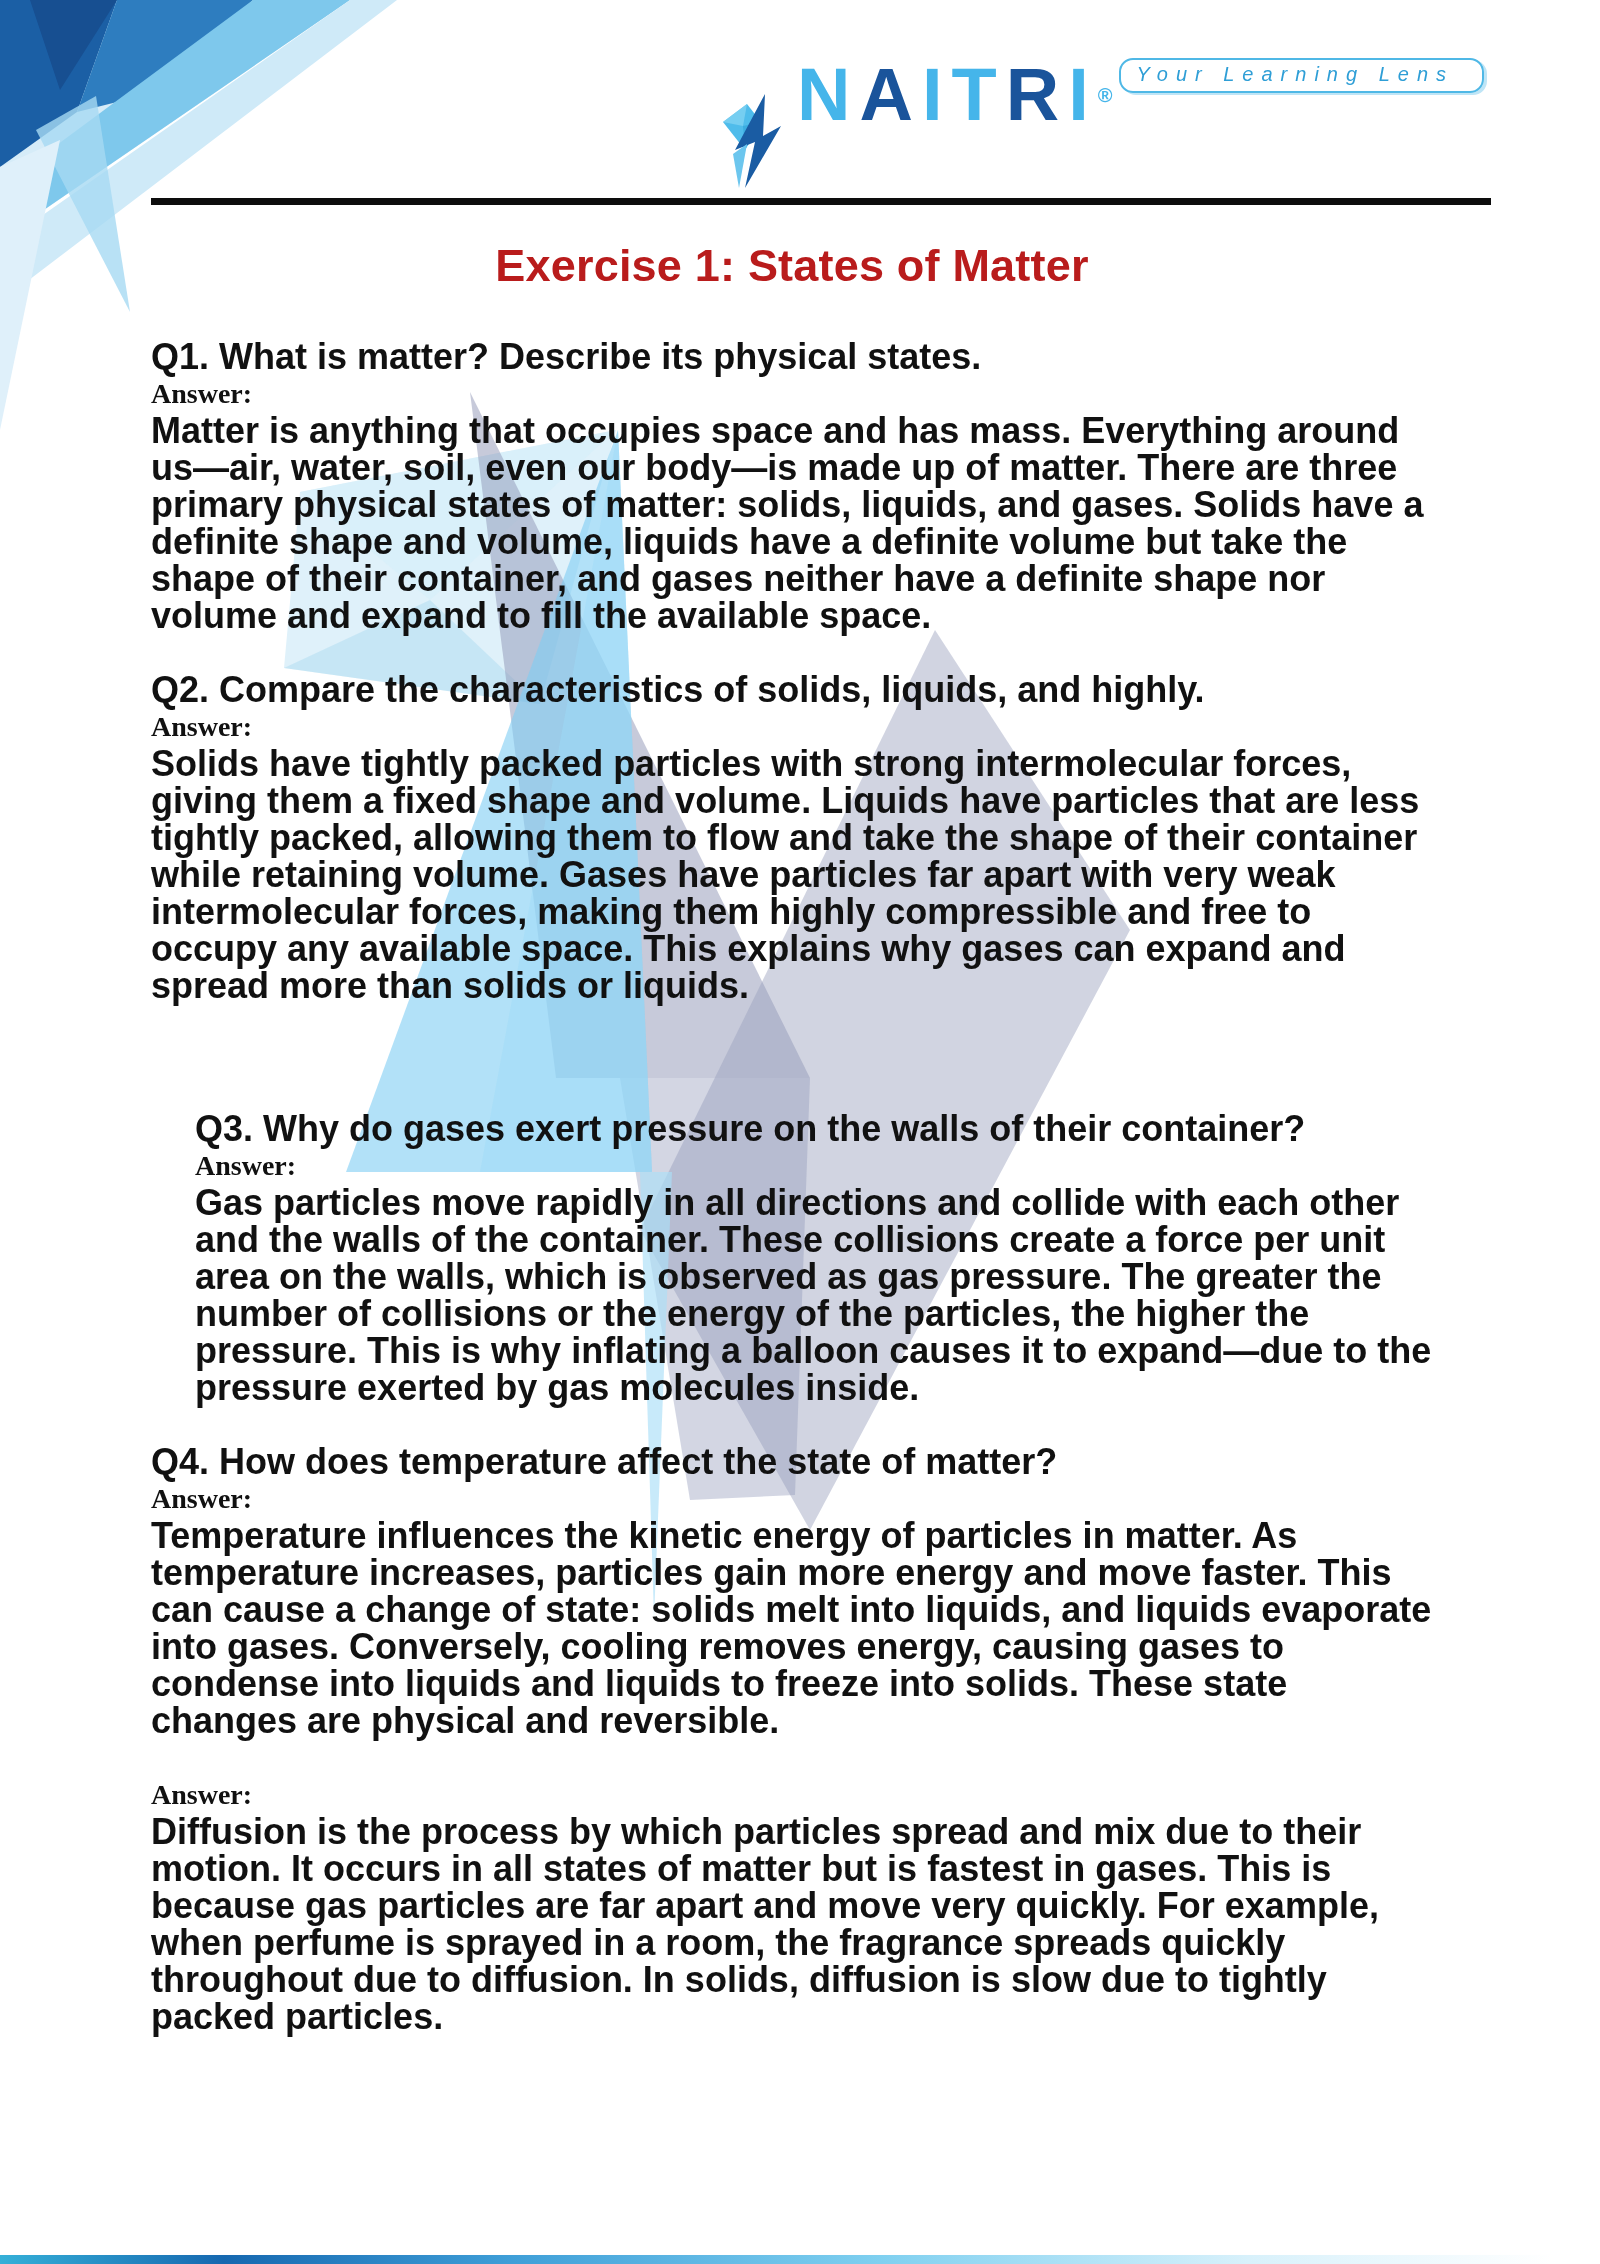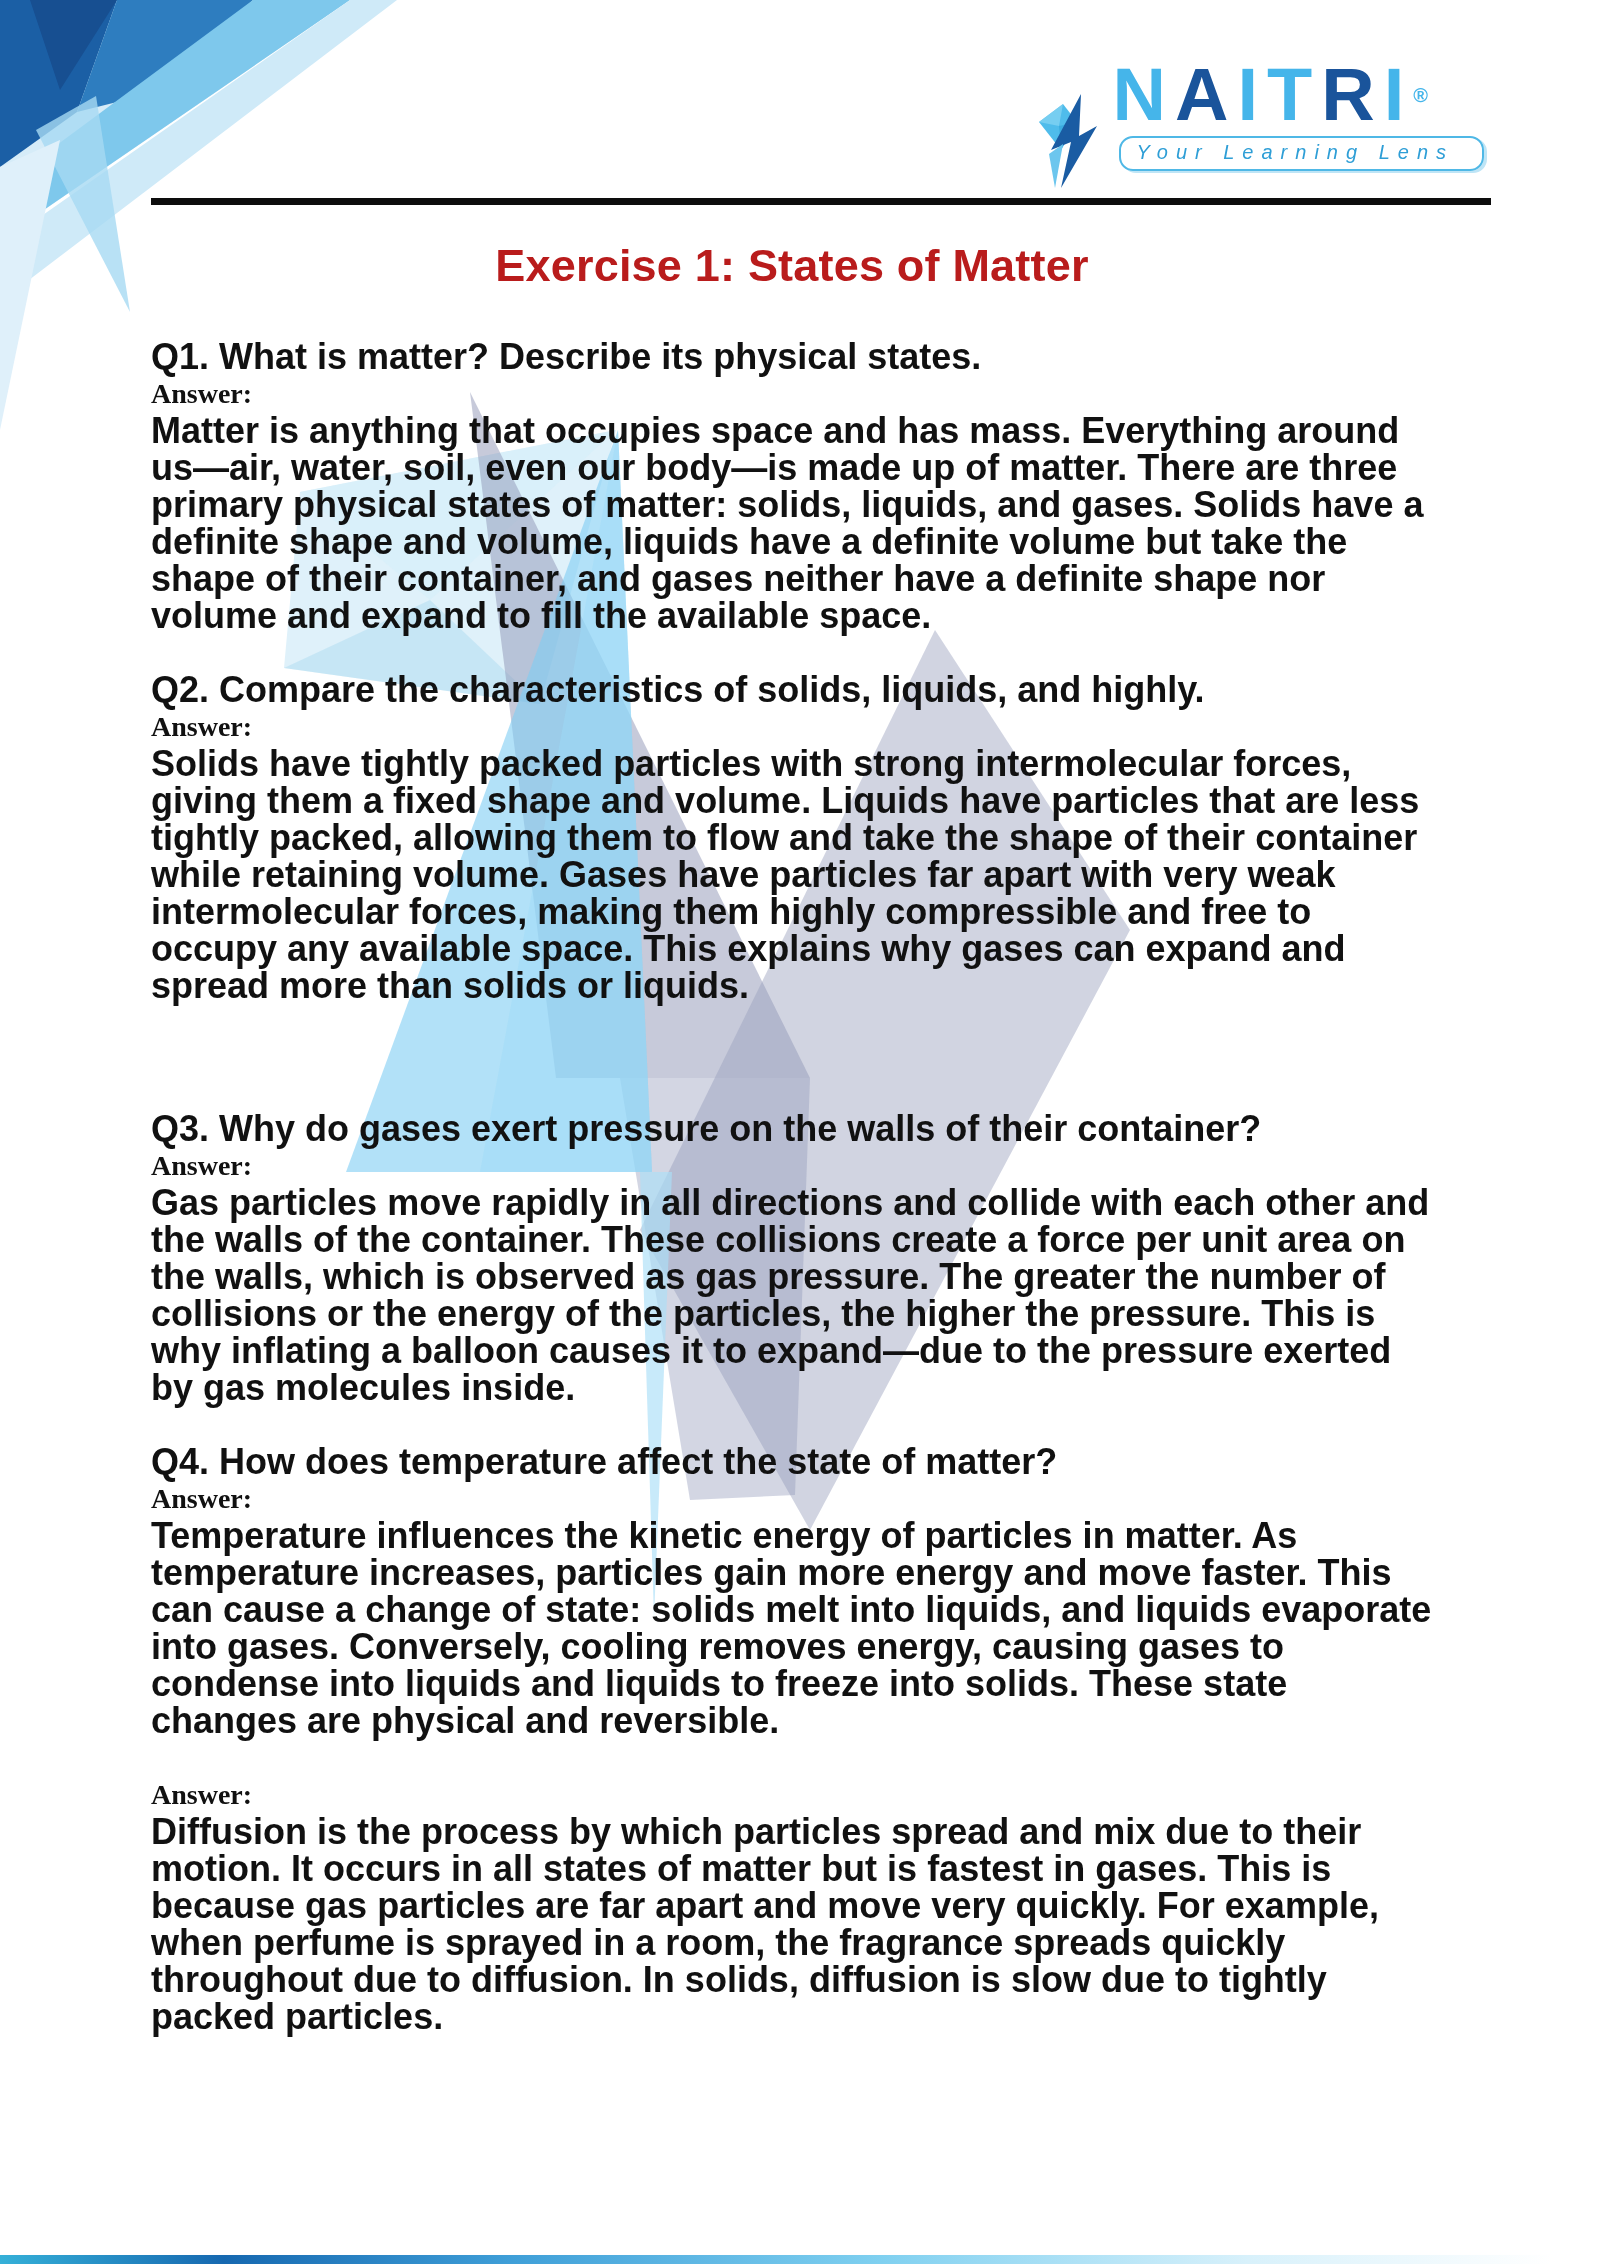--- a/index.html
+++ b/index.html
@@ -13,21 +13,21 @@
   }
   
   .corner-svg{position:absolute;left:0;top:0;z-index:0;}
   .watermark-svg{position:absolute;left:0;top:0;z-index:0;}
   
   .logo{
     position:absolute;top:56px;right:116px;z-index:2;
     display:flex;align-items:flex-start;
   }
   .logo-icon{margin-top:36px;margin-right:10px;}
-  .logo-textcol{display:flex;flex-direction:column;align-items:flex-start;}
+  .logo-textcol{display:flex;flex-direction:row;align-items:flex-start;}
   .brand{
     font-size:74px;font-weight:700;line-height:78px;
     letter-spacing:9px;white-space:nowrap;
   }
   .lt-light{color:#45b5ea;}
   .lt-dark{color:#1a549b;}
   .reg{font-size:20px;color:#45b5ea;vertical-align:top;font-weight:700;letter-spacing:0;}
   .tagline-pill{
     margin-top:2px;margin-left:6px;
     border:2px solid #4fb8e6;border-radius:14px;
@@ -43,21 +43,21 @@
   
   .content{
     position:absolute;left:151px;top:240px;width:1282px;z-index:2;
   }
   .page-title{
     font-size:45px;font-weight:700;color:#b91c1c;
     margin:0 0 46px 0;letter-spacing:0.2px;text-align:center;
   }
   .qblock{margin-top:37px;}
   .qblock.first{margin-top:0;}
-  .qblock.extra-gap{margin-top:106px;}
+  .qblock.extra-gap{margin-top:106px;margin-left:44px;}
   .qhead{font-size:36px;font-weight:700;line-height:37px;}
   .alabel{font-size:28px;font-weight:700;line-height:37px;font-family:Liberation Serif, serif;}
   .abody{font-size:36px;font-weight:700;line-height:37px;}
   
   .footer-bar{
     position:absolute;left:0;bottom:0;z-index:2;
     width:1600px;height:9px;
     background:linear-gradient(90deg,
       #35b0d8 0%, #1668b0 14%, #3f9fd8 32%,
       #7fd0f0 55%, #d8f1fb 78%, #ffffff 97%);

